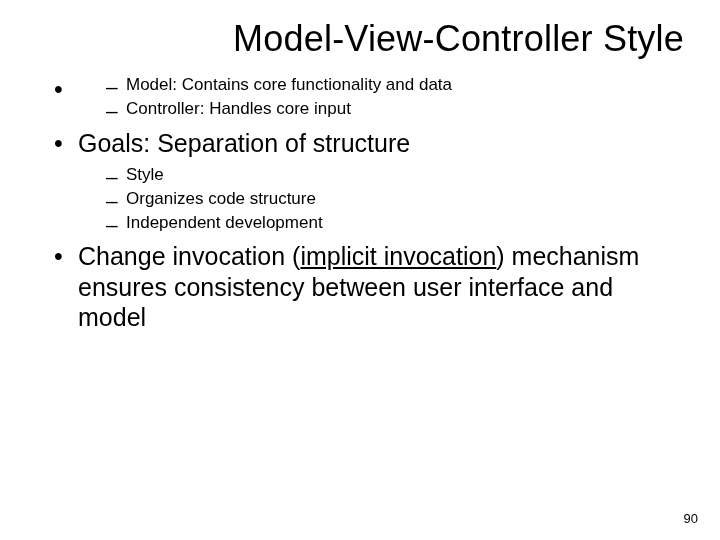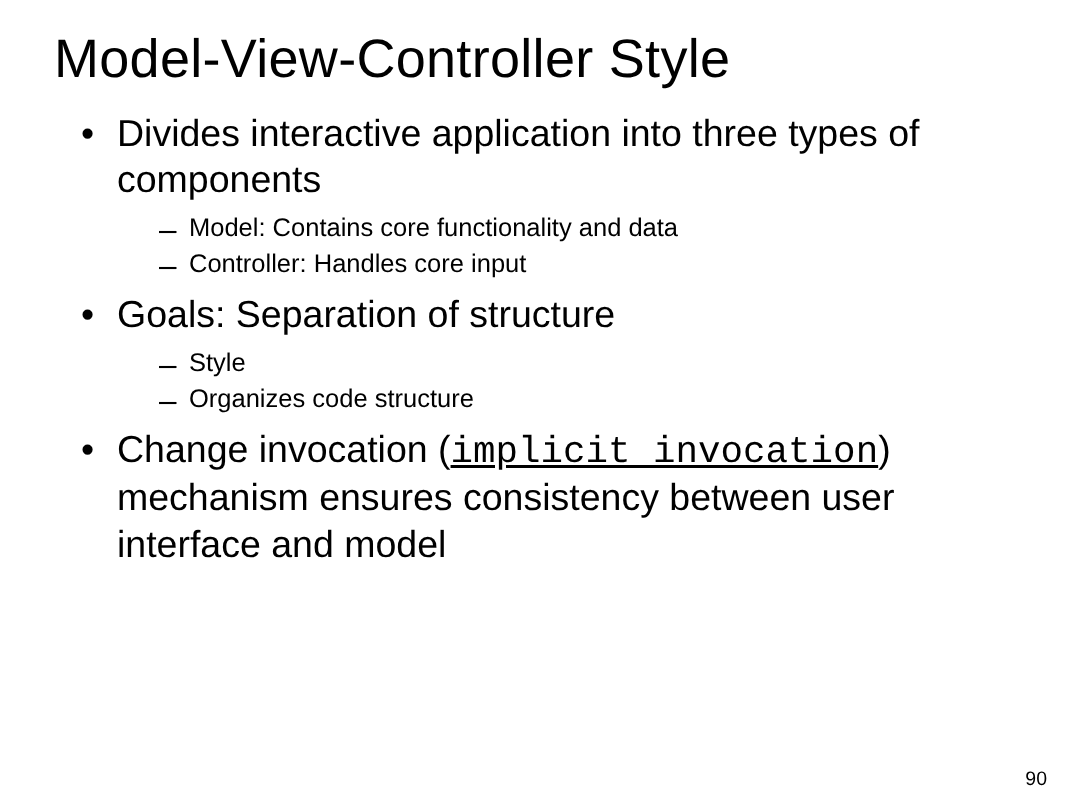--- a/index.html
+++ b/index.html
@@ -1,48 +1,48 @@
 <!DOCTYPE html>
 <html><head>
   <meta charset="utf-8">
   <style>
     * { box-sizing: border-box; margin: 0; padding: 0; }
     html, body { width: 720px; height: 540px; background: #fff; font-family: Arial, Helvetica, sans-serif; color: #000; }
     .slide { position: relative; width: 720px; height: 540px; padding: 18px 36px 0 36px; }
-    .title { font-size: 36px; font-weight: 400; text-align: left; margin-bottom: 14px; letter-spacing: 0.2px; }
+    .title { font-size: 36px; font-weight: 400; text-align: right; margin-bottom: 14px; letter-spacing: 0.2px; }
     ul.top { list-style: none; padding-left: 18px; }
     ul.top > li { position: relative; font-size: 25px; line-height: 1.22; padding-left: 24px; margin-bottom: 6px; }
     ul.top > li::before { content: "•"; position: absolute; left: 0; top: 0; font-size: 25px; }
     ul.sub { list-style: none; padding-left: 28px; margin-top: 6px; margin-bottom: 8px; }
     ul.sub > li { position: relative; font-size: 17px; line-height: 1.28; padding-left: 20px; margin-bottom: 2px; }
     ul.sub > li::before { content: "–"; position: absolute; left: 0; top: 0; font-size: 21px; }
-    .underline { text-decoration: underline; font-family: Liberation Mono, monospace; }
+    .underline { text-decoration: underline; }
     .pagenum { position: absolute; right: 22px; bottom: 14px; font-size: 13px; }
     .inline { display: inline; }
   </style>
 </head>
 <body>
 
 <div class="slide">
   <h1 class="title">Model-View-Controller Style</h1>
 
   <ul class="top">
     <li>
-      <span>Divides interactive application into three types of components</span>
       <ul class="sub">
         <li>Model: Contains core functionality and data</li>
         <li>Controller: Handles core input</li>
       </ul>
     </li>
 
     <li>
       <span>Goals: Separation of structure</span>
       <ul class="sub">
         <li>Style</li>
         <li>Organizes code structure</li>
+        <li>Independent development</li>
       </ul>
     </li>
 
     <li>
       <span class="inline">Change invocation (</span><span class="inline underline">implicit invocation</span><span class="inline">) mechanism ensures consistency between user interface and model</span>
     </li>
   </ul>
 
   <div class="pagenum">90</div>
 </div>

